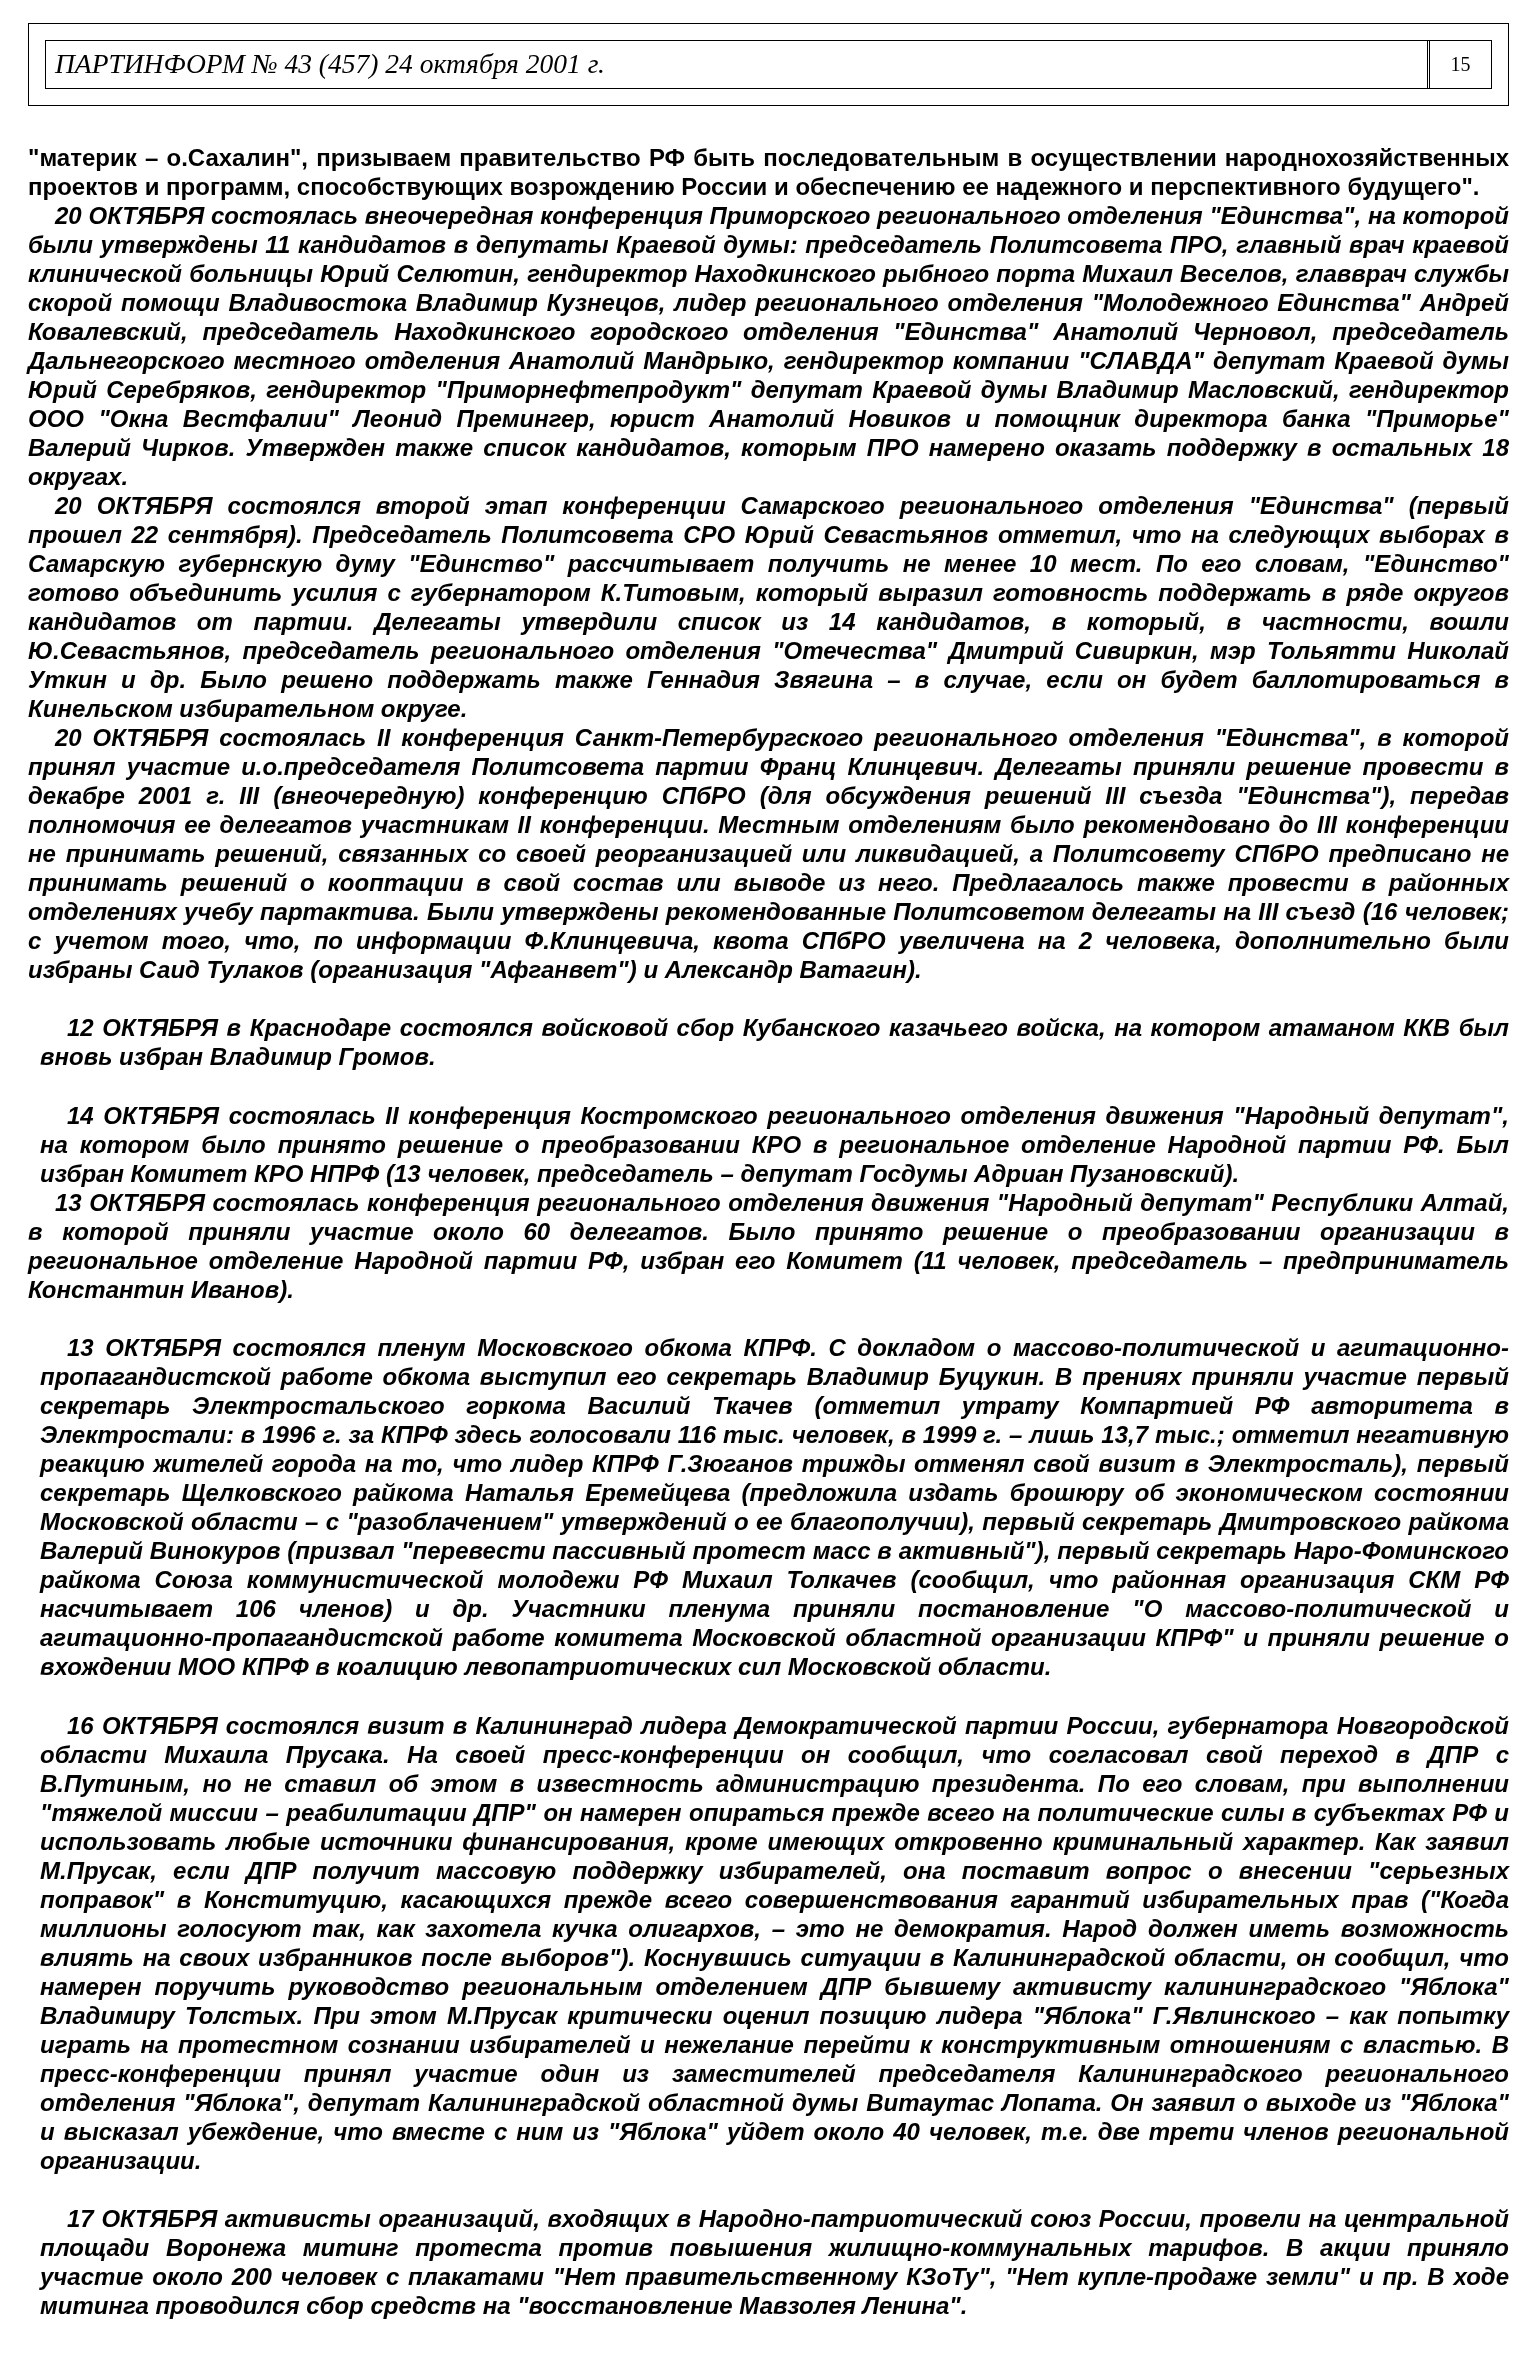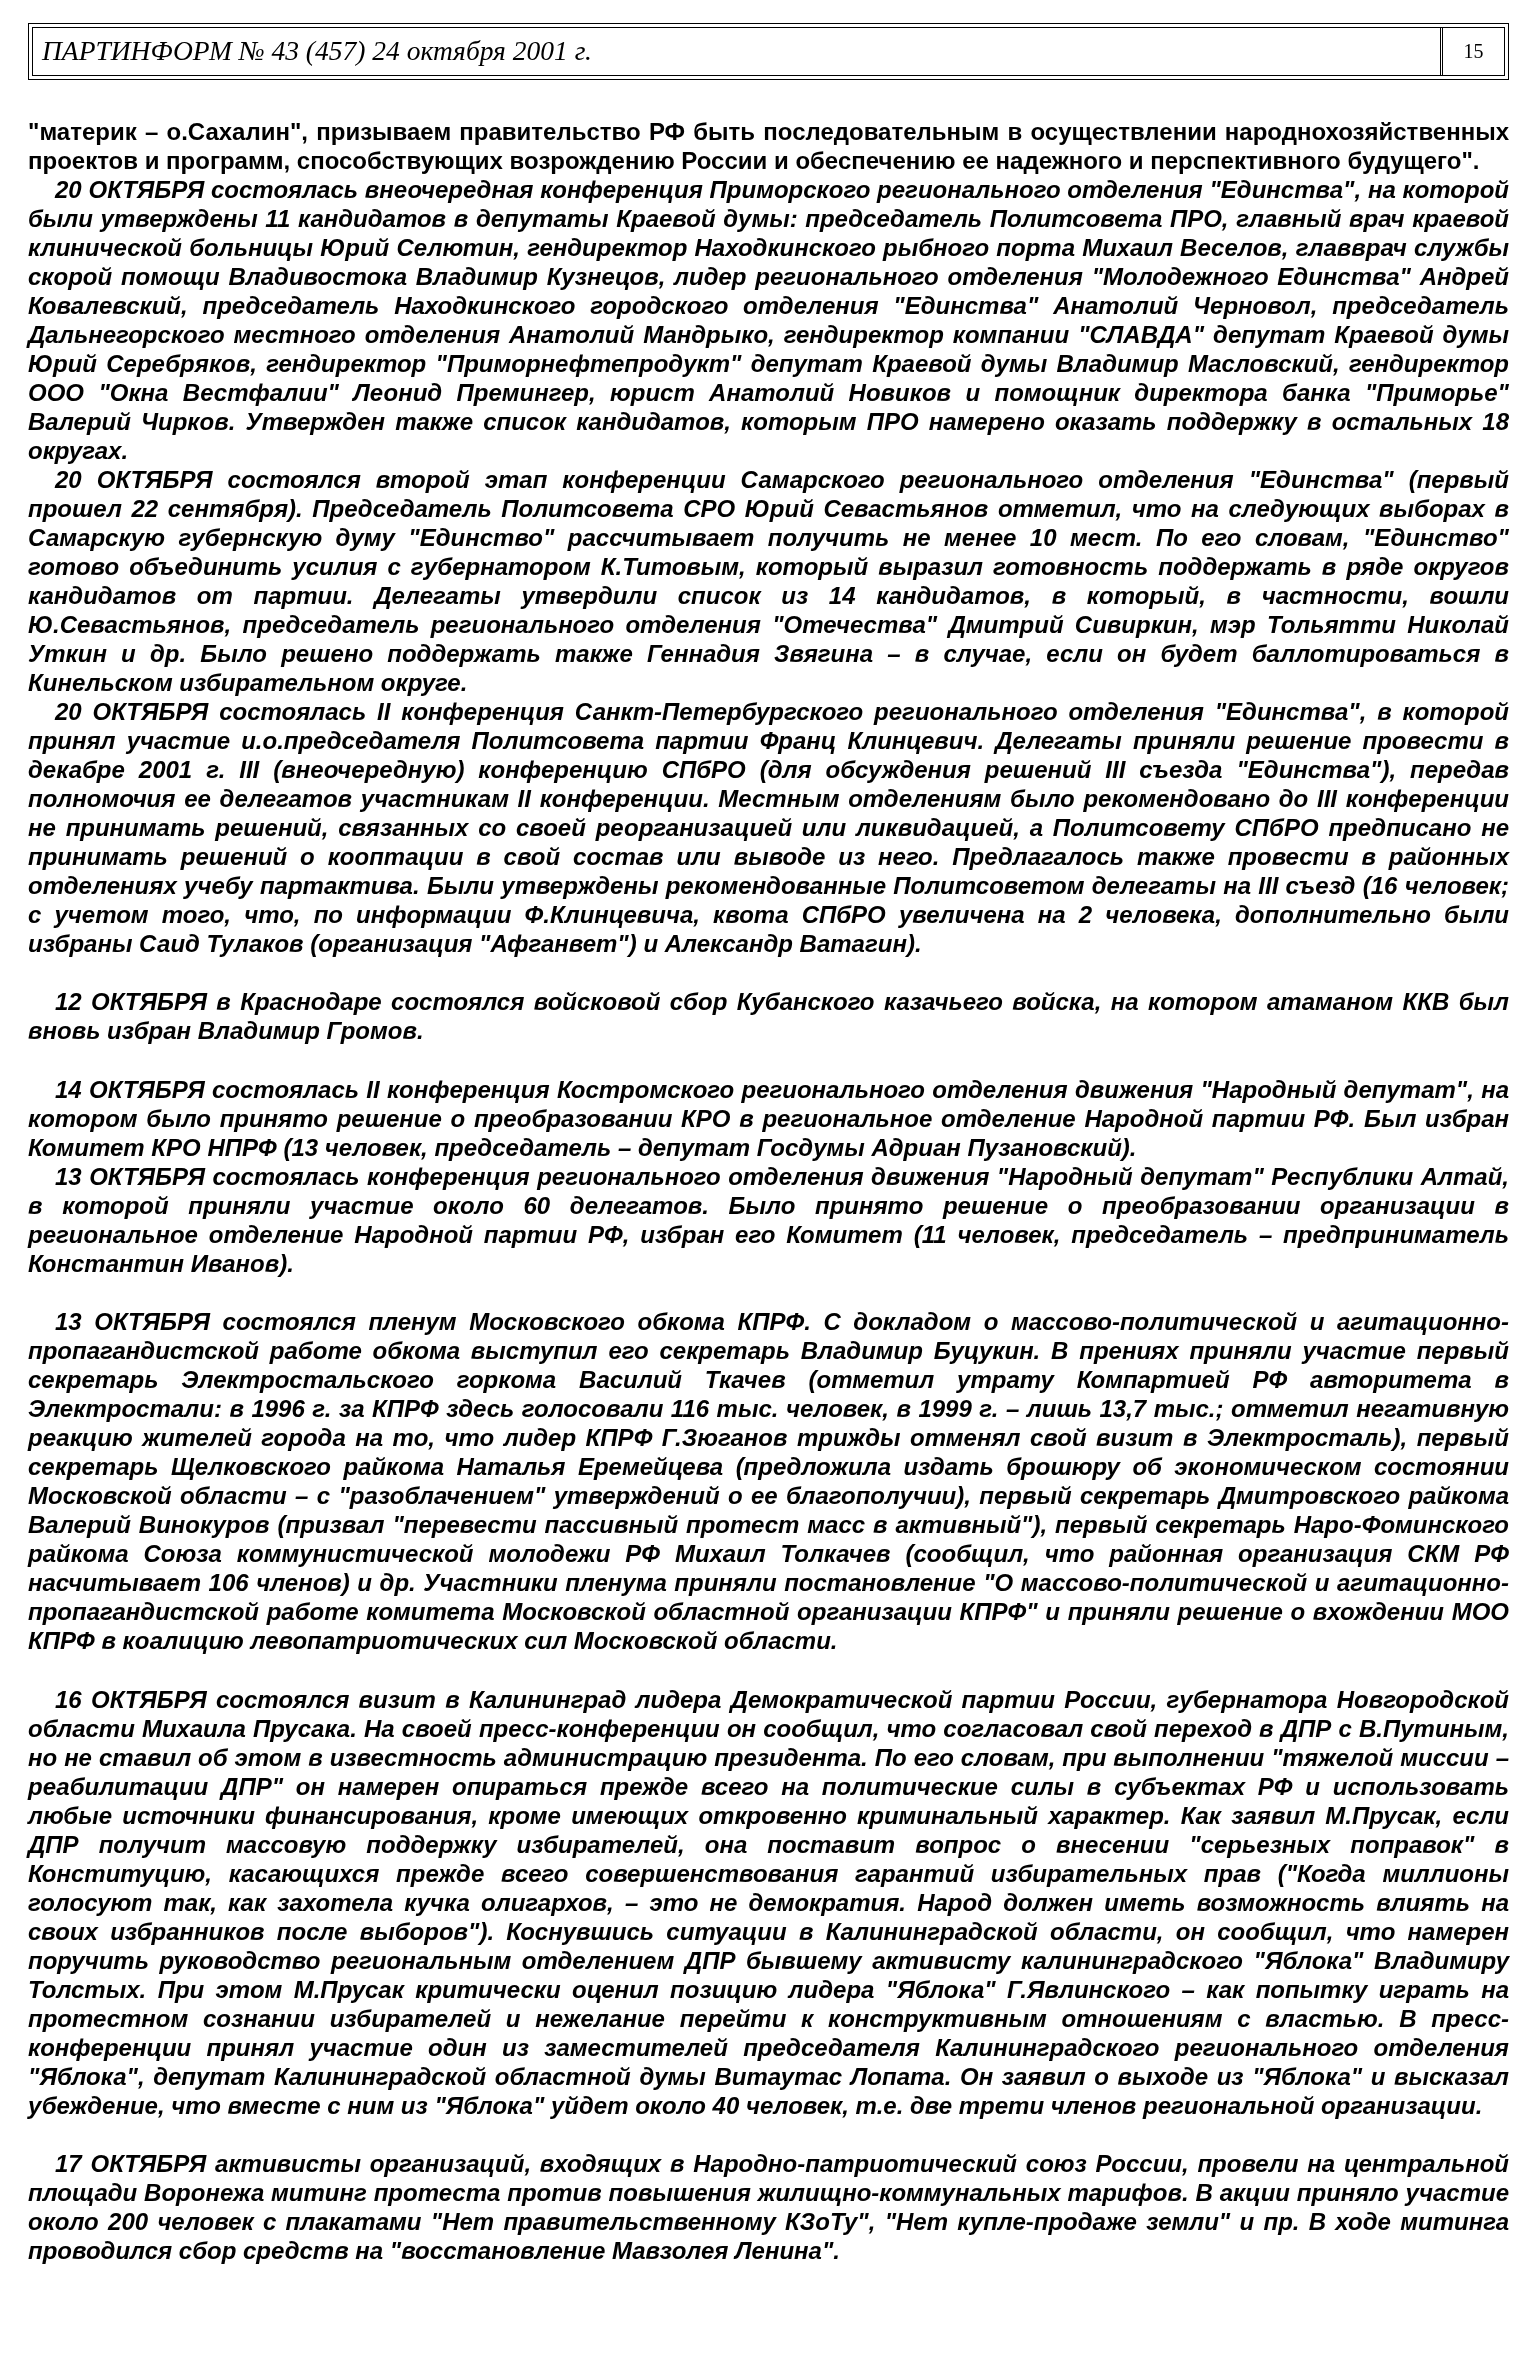--- a/index.html
+++ b/index.html
@@ -18,21 +18,21 @@
     box-sizing: border-box;
     width: 1537px;
     height: 2377px;
     padding: 23px 28px 0 28px;
     background: #ffffff;
     overflow: hidden;
   }
   
   .header-outer {
     border: 1.3px solid #000;
-    padding: 3px;
+    padding: 16px;
   }
   .header-inner {
     border: 1.9px solid #000;
     display: flex;
     align-items: stretch;
   }
   .header-title {
     flex: 1;
     font-family: "Liberation Serif", serif;
     font-style: italic;
@@ -63,21 +63,21 @@
     font-size: 24px;
     line-height: 29px;
     text-align: justify;
     letter-spacing: 0;
   }
   .para {
     margin: 0;
     padding: 0;
   }
   .para.indent { text-indent: 27px; font-style: italic; }
-  .para.gap { margin-top: 29.5px; }
+  .para.gap { margin-top: 29.5px; margin-left: 12px; }
 </style>
 </head>
 <body>
 
 <div class="page">
 
   <div class="header-outer">
     <div class="header-inner">
       <div class="header-title">ПАРТИНФОРМ № 43 (457) 24 октября 2001 г.</div>
       <div class="header-divider"></div>

